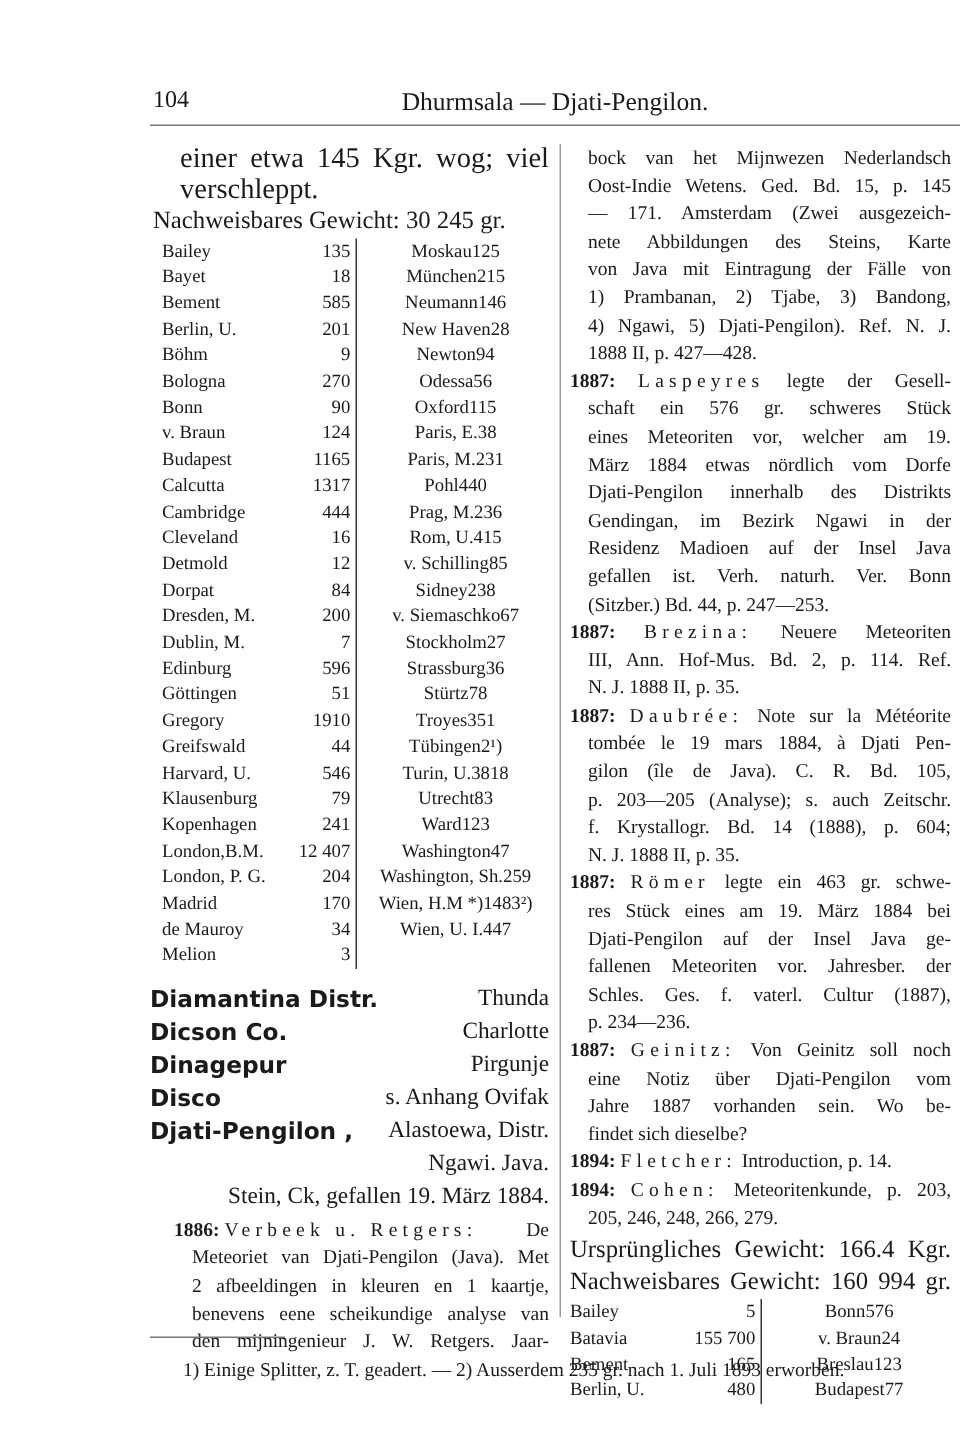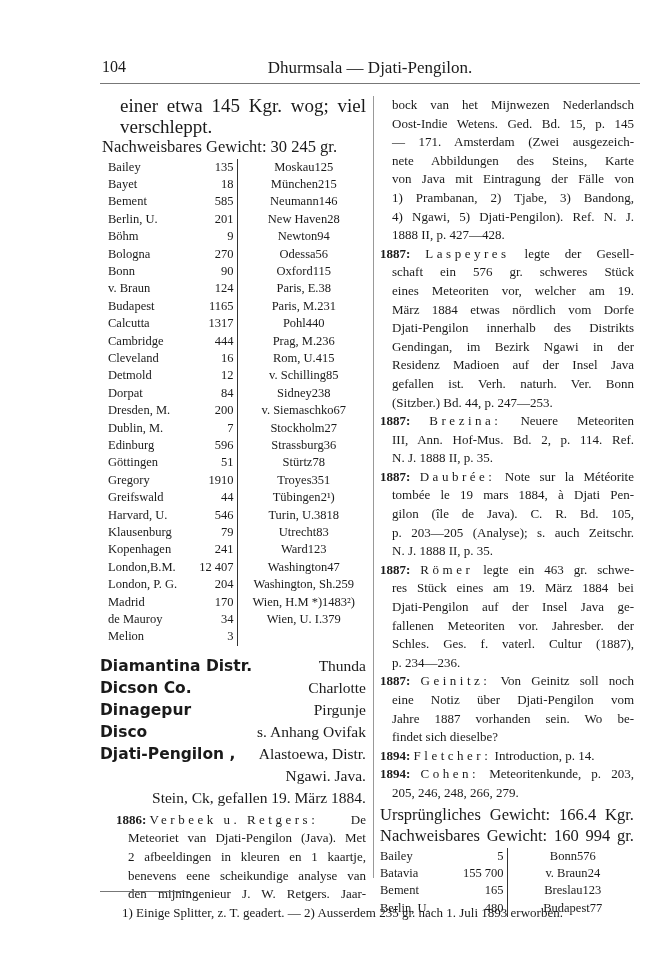--- a/index.html
+++ b/index.html
@@ -283,21 +283,21 @@
           <div class="wrow">
             <span>Washington, Sh.</span>
             <span>259</span>
           </div>
           <div class="wrow">
             <span>Wien, H.M *)</span>
             <span>1483²)</span>
           </div>
           <div class="wrow">
             <span>Wien, U. I.</span>
-            <span>379</span>
+            <span>447</span>
           </div>
         </div>
     </div>
 
     <div style="margin-top:9px;margin-left:-8px;width:266px;">
       <div class="entry-row">
         <span class="entry-name">Diamantina Distr.</span>
         <span class="entry-ref">Thunda</span>
       </div>
       <div class="entry-row">
@@ -363,20 +363,21 @@
         <div class="cite">
           <div class="r-line"><span class="yr">1887:</span> <span class="sp">Brezina:</span> <span>Neuere Meteoriten</span></div>
           <div class="r-line r-indent">III, Ann. Hof-Mus. Bd. 2, p. 114. Ref.</div>
           <div class="r-line r-indent" style="text-align-last: left;">N. J. 1888 II, p. 35.</div>
         </div>
         <div class="cite">
           <div class="r-line"><span class="yr">1887:</span> <span class="sp">Daubrée:</span> <span>Note sur la Météorite</span></div>
           <div class="r-line r-indent">tombée le 19 mars 1884, à Djati Pen-</div>
           <div class="r-line r-indent">gilon (île de Java). C. R. Bd. 105,</div>
           <div class="r-line r-indent">p. 203—205 (Analyse); s. auch Zeitschr.</div>
+          <div class="r-line r-indent">f. Krystallogr. Bd. 14 (1888), p. 604;</div>
           <div class="r-line r-indent" style="text-align-last: left;">N. J. 1888 II, p. 35.</div>
         </div>
         <div class="cite">
           <div class="r-line"><span class="yr">1887:</span> <span class="sp">Römer</span> <span>legte ein 463 gr. schwe-</span></div>
           <div class="r-line r-indent">res Stück eines am 19. März 1884 bei</div>
           <div class="r-line r-indent">Djati-Pengilon auf der Insel Java ge-</div>
           <div class="r-line r-indent">fallenen Meteoriten vor. Jahresber. der</div>
           <div class="r-line r-indent">Schles. Ges. f. vaterl. Cultur (1887),</div>
           <div class="r-line r-indent" style="text-align-last: left;">p. 234—236.</div>
         </div>

